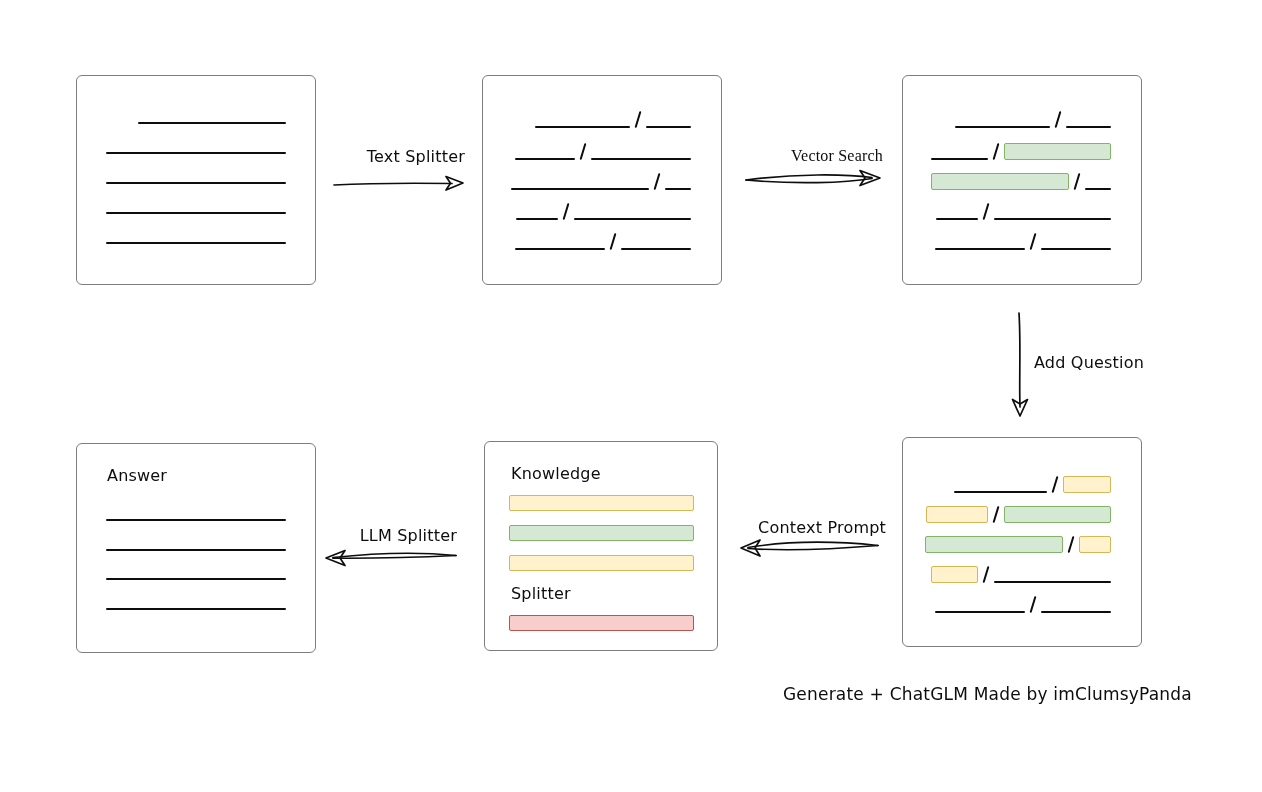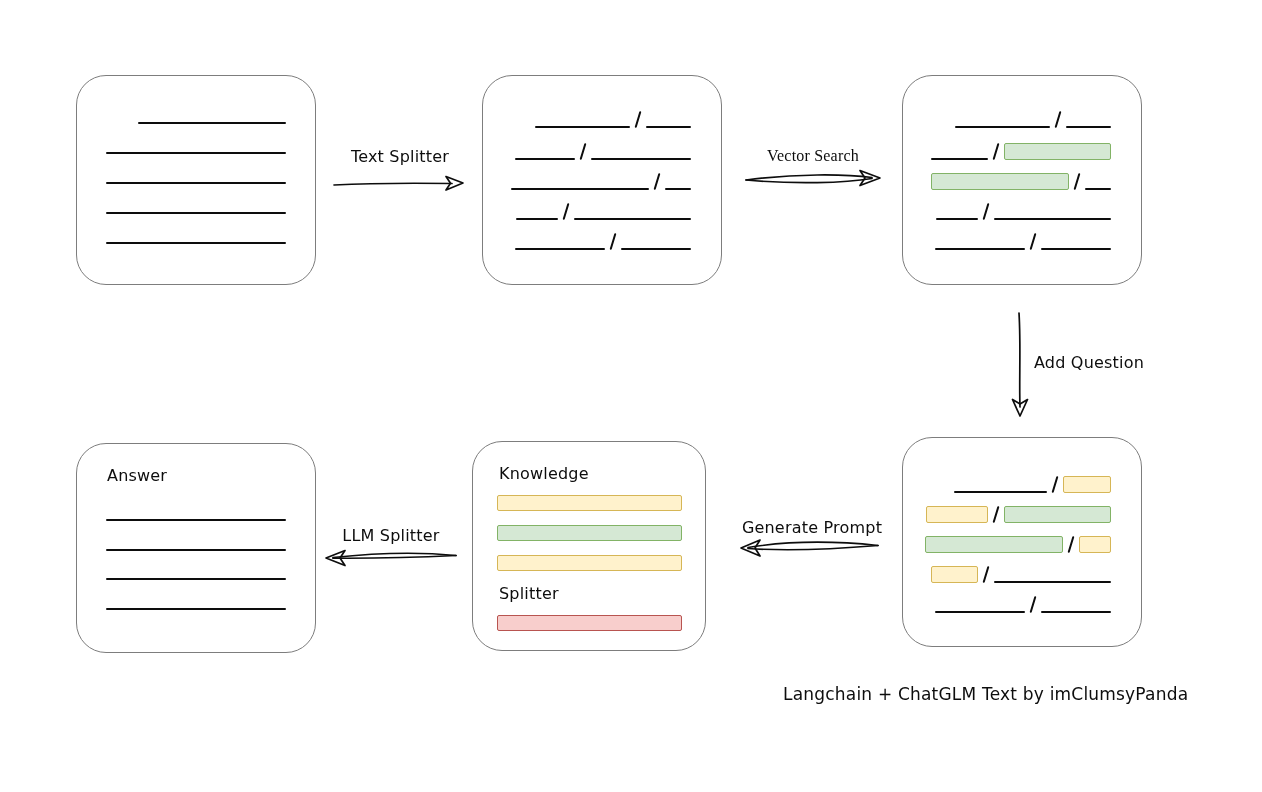--- a/index.html
+++ b/index.html
@@ -8,21 +8,21 @@
     --red-fill:#f8cecc; --red-stroke:#b85450;
     --box-stroke:#7d7d7d; --ink:#0d0d0d;
   }
   html,body { margin:0; padding:0; background:#ffffff; }
   .canvas {
     position:relative; width:1262px; height:792px; background:#ffffff;
     font-family:"DejaVu Sans", sans-serif; color:var(--ink); overflow:hidden;
   }
   .rbox {
     position:absolute; width:240px; height:210px; background:#fff;
-    border:1.6px solid var(--box-stroke); border-radius:30px; box-sizing:border-box;
+    border:1.6px solid var(--box-stroke); border-radius:6px; box-sizing:border-box;
   }
   .hline { position:absolute; height:2px; background:var(--ink); border-radius:1px; }
   .row {
     position:absolute; left:28px; right:30px; height:18px;
     display:flex; justify-content:flex-end; align-items:flex-end;
   }
   .seg-line { height:2px; background:var(--ink); border-radius:1px; }
   .slash {
     width:2px; height:17px; background:var(--ink); border-radius:1px;
     transform:rotate(17deg); margin:0 7px; flex:none;
@@ -31,21 +31,21 @@
   .chunk.green  { background:var(--green-fill);  border:1.6px solid var(--green-stroke); }
   .chunk.yellow { background:var(--yellow-fill); border:1.6px solid var(--yellow-stroke); }
   .bar {
     position:absolute; left:24px; width:185px; height:16px;
     box-sizing:border-box; border-radius:2px;
   }
   .bar.yellow { background:var(--yellow-fill); border:1.6px solid var(--yellow-stroke); }
   .bar.green  { background:var(--green-fill);  border:1.6px solid var(--green-stroke); }
   .bar.red    { background:var(--red-fill);    border:1.6px solid var(--red-stroke); }
   .box-label { position:absolute; font-size:16px; font-weight:500; letter-spacing:.2px; }
-  .arrow-label { position:absolute; font-size:16px; font-weight:500; text-align:center; letter-spacing:.2px; white-space:nowrap; }
+  .arrow-label { position:absolute; font-size:16px; font-weight:500; text-align:right; letter-spacing:.2px; white-space:nowrap; }
   .caption { position:absolute; left:783px; top:684px; font-size:17px; font-weight:500; letter-spacing:.2px; white-space:nowrap; }
   svg.arrows { position:absolute; left:0; top:0; width:1262px; height:792px; }
   svg.arrows path { stroke:var(--ink); stroke-width:1.7; fill:none; stroke-linecap:round; stroke-linejoin:round; }
 </style>
 </head>
 <body>
 
 <div class="canvas">
 
   <div class="rbox" style="left:76px; top:75px;">
@@ -133,21 +133,21 @@
       <div class="slash"></div>
       <div class="seg-line" style="width:117px;"></div>
     </div>
     <div class="row" style="top:157px;">
       <div class="seg-line" style="width:90px;"></div>
       <div class="slash"></div>
       <div class="seg-line" style="width:70px;"></div>
     </div>
   </div>
 
-  <div class="rbox" style="left:472px; top:441px; width:234px;">
+  <div class="rbox" style="left:484px; top:441px; width:234px;">
     <div class="box-label" style="left:26px; top:22px;">Knowledge</div>
     <div class="bar yellow" style="top:53px;"></div>
     <div class="bar green" style="top:83px;"></div>
     <div class="bar yellow" style="top:113px;"></div>
     <div class="box-label" style="left:26px; top:142px;">Splitter</div>
     <div class="bar red" style="top:173px;"></div>
   </div>
 
   <div class="rbox" style="left:76px; top:443px;">
     <div class="box-label" style="left:30px; top:22px;">Answer</div>
@@ -179,18 +179,18 @@
     <g>
       <path d="M456,555.5 C415,551.5 375,553 333,557.5"></path>
       <path d="M456,555.5 C415,557.5 375,558.5 333,558.2"></path>
       <path d="M345,550.5 L326,558 L345,565.5 L340,558 Z"></path>
     </g>
   </svg>
 
   <div class="arrow-label" style="left:335px; top:147px; width:130px;">Text Splitter</div>
   <div class="arrow-label" style="left:743px; top:147px; width:140px;font-family:Liberation Serif, serif;">Vector Search</div>
   <div class="arrow-label" style="left:1034px; top:353px; text-align:left;">Add Question</div>
-  <div class="arrow-label" style="left:738px; top:518px; width:148px;">Generate Prompt</div>
+  <div class="arrow-label" style="left:738px; top:518px; width:148px;">Context Prompt</div>
   <div class="arrow-label" style="left:325px; top:526px; width:132px;">LLM Splitter</div>
 
-  <div class="caption">Langchain + ChatGLM Text by imClumsyPanda</div>
+  <div class="caption">Generate + ChatGLM Made by imClumsyPanda</div>
 
 </div>
 
 </body></html>

